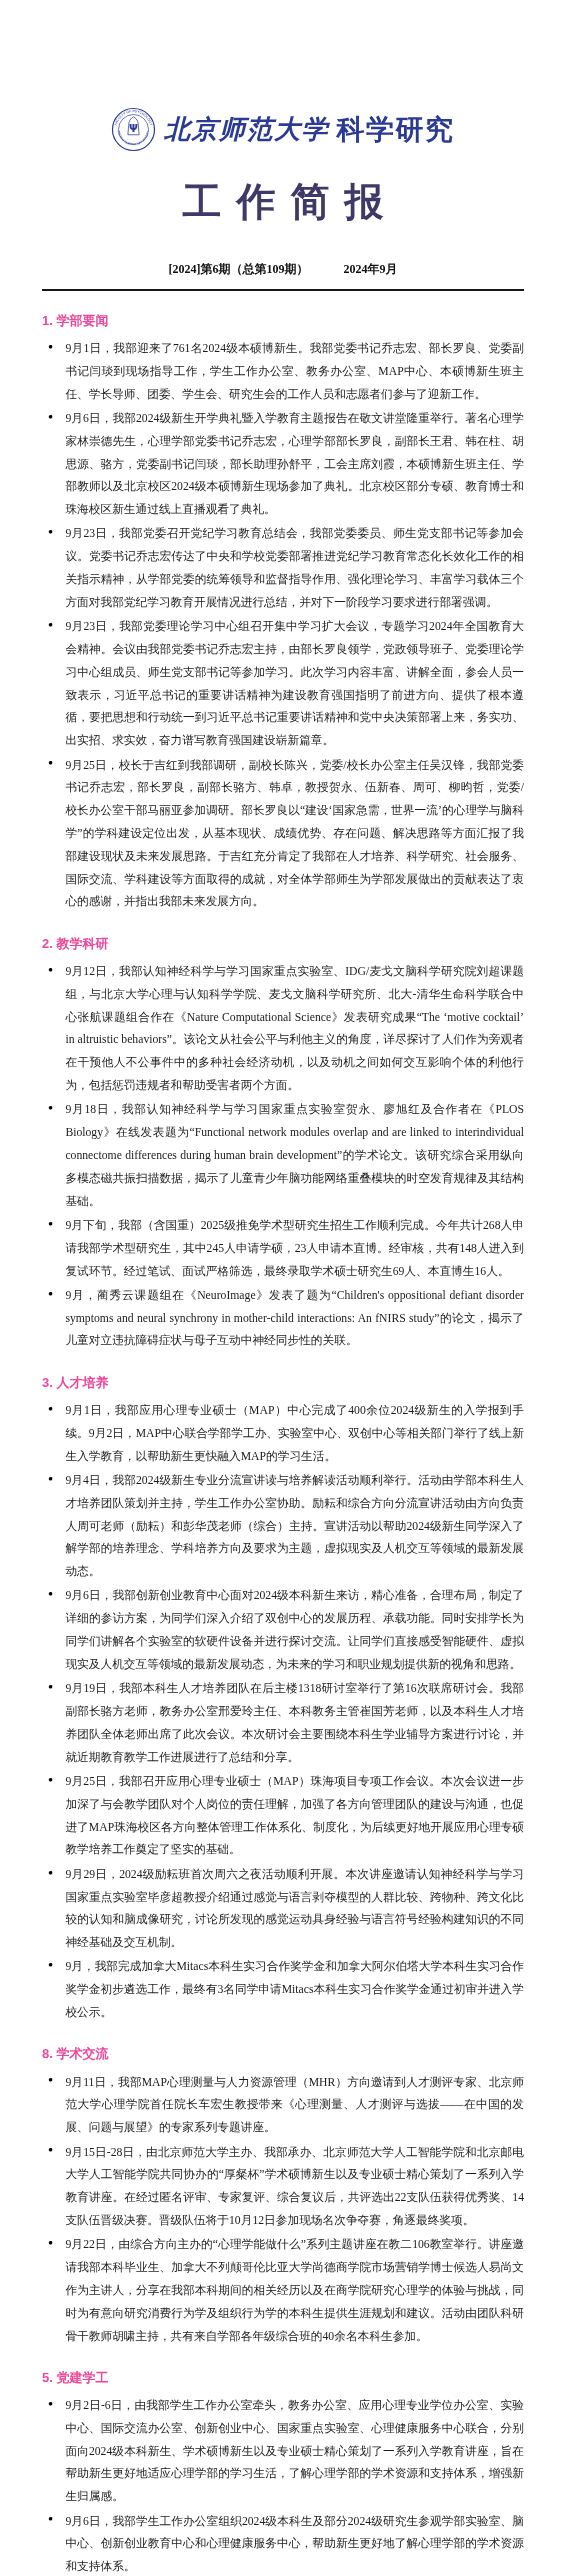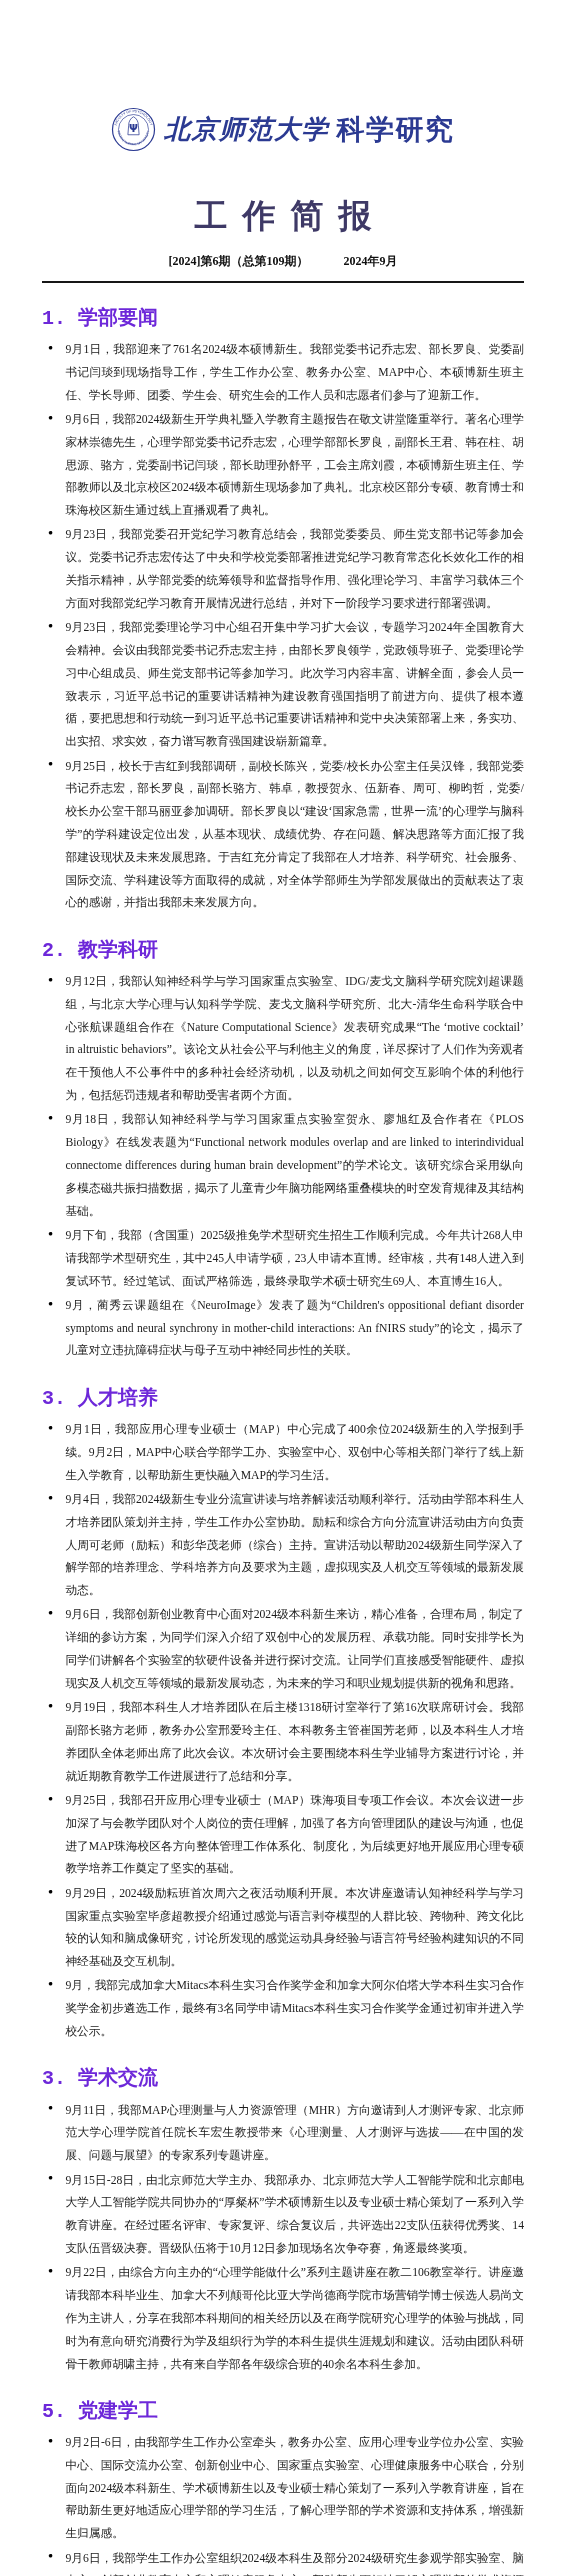--- a/index.html
+++ b/index.html
@@ -17,33 +17,33 @@
   .seal svg { width:45px; height:45px; display:block; }
   .script {
     font-style:italic; font-weight:bold; font-size:26px; color:#2b3a92;
     font-family:"DejaVu Serif","Liberation Serif",serif; letter-spacing:1.5px;text-align:center;
   }
   .bold-mark {
     font-weight:900; font-size:28px; color:#2b3a92; letter-spacing:1.5px;
     font-family:"DejaVu Sans","Liberation Sans",sans-serif;
   }
   .doc-title {
-    margin-top:42px; font-size:33px; font-weight:bold; color:#3e3966;
+    margin-top:23px; font-size:39px; font-weight:bold; color:#3e3966;
     letter-spacing:15px; text-indent:15px;
   }
   .issue-row {
-    margin-top:14px; display:flex; justify-content:center; gap:35px;
+    margin-top:32px; display:flex; justify-content:center; gap:35px;
     font-weight:bold; font-size:12px; color:#101010;
   }
   .top-rule { border-bottom:2.3px solid #161616; margin-top:11.3px; }
 
   
   .sec-title {
-    color:#6d28d9; font-weight:bold; font-size:20px;
-    font-family:Liberation Mono, monospace;
+    color:#ec4899; font-weight:bold; font-size:13px;
+    font-family:Liberation Sans, sans-serif;
     margin:20.4px 0 8.3px 0; text-align:left;
   }
   .item {
     position:relative; padding-left:23.4px; font-size:11.7px; line-height:1.95;
     text-align:justify; margin-bottom:1.5px;
   }
   .bullet { position:absolute; left:6px; top:0.8px; font-size:8.3px; color:#000; }
 </style>
 </head>
 <body>
@@ -103,21 +103,21 @@
           <div class="sec-title">3. 人才培养</div>
           <div class="item"><span class="bullet">●</span><span class="itext">9月1日，我部应用心理专业硕士（MAP）中心完成了400余位2024级新生的入学报到手续。9月2日，MAP中心联合学部学工办、实验室中心、双创中心等相关部门举行了线上新生入学教育，以帮助新生更快融入MAP的学习生活。</span></div>
           <div class="item"><span class="bullet">●</span><span class="itext">9月4日，我部2024级新生专业分流宣讲读与培养解读活动顺利举行。活动由学部本科生人才培养团队策划并主持，学生工作办公室协助。励耘和综合方向分流宣讲活动由方向负责人周可老师（励耘）和彭华茂老师（综合）主持。宣讲活动以帮助2024级新生同学深入了解学部的培养理念、学科培养方向及要求为主题，虚拟现实及人机交互等领域的最新发展动态。</span></div>
           <div class="item"><span class="bullet">●</span><span class="itext">9月6日，我部创新创业教育中心面对2024级本科新生来访，精心准备，合理布局，制定了详细的参访方案，为同学们深入介绍了双创中心的发展历程、承载功能。同时安排学长为同学们讲解各个实验室的软硬件设备并进行探讨交流。让同学们直接感受智能硬件、虚拟现实及人机交互等领域的最新发展动态，为未来的学习和职业规划提供新的视角和思路。</span></div>
           <div class="item"><span class="bullet">●</span><span class="itext">9月19日，我部本科生人才培养团队在后主楼1318研讨室举行了第16次联席研讨会。我部副部长骆方老师，教务办公室邢爱玲主任、本科教务主管崔国芳老师，以及本科生人才培养团队全体老师出席了此次会议。本次研讨会主要围绕本科生学业辅导方案进行讨论，并就近期教育教学工作进展进行了总结和分享。</span></div>
           <div class="item"><span class="bullet">●</span><span class="itext">9月25日，我部召开应用心理专业硕士（MAP）珠海项目专项工作会议。本次会议进一步加深了与会教学团队对个人岗位的责任理解，加强了各方向管理团队的建设与沟通，也促进了MAP珠海校区各方向整体管理工作体系化、制度化，为后续更好地开展应用心理专硕教学培养工作奠定了坚实的基础。</span></div>
           <div class="item"><span class="bullet">●</span><span class="itext">9月29日，2024级励耘班首次周六之夜活动顺利开展。本次讲座邀请认知神经科学与学习国家重点实验室毕彦超教授介绍通过感觉与语言剥夺模型的人群比较、跨物种、跨文化比较的认知和脑成像研究，讨论所发现的感觉运动具身经验与语言符号经验构建知识的不同神经基础及交互机制。</span></div>
           <div class="item"><span class="bullet">●</span><span class="itext">9月，我部完成加拿大Mitacs本科生实习合作奖学金和加拿大阿尔伯塔大学本科生实习合作奖学金初步遴选工作，最终有3名同学申请Mitacs本科生实习合作奖学金通过初审并进入学校公示。</span></div>
         </section>
         <section class="section">
-          <div class="sec-title">3. 学术交流</div>
+          <div class="sec-title">8. 学术交流</div>
           <div class="item"><span class="bullet">●</span><span class="itext">9月11日，我部MAP心理测量与人力资源管理（MHR）方向邀请到人才测评专家、北京师范大学心理学院首任院长车宏生教授带来《心理测量、人才测评与选拔——在中国的发展、问题与展望》的专家系列专题讲座。</span></div>
           <div class="item"><span class="bullet">●</span><span class="itext">9月15日-28日，由北京师范大学主办、我部承办、北京师范大学人工智能学院和北京邮电大学人工智能学院共同协办的“厚粲杯”学术硕博新生以及专业硕士精心策划了一系列入学教育讲座。在经过匿名评审、专家复评、综合复议后，共评选出22支队伍获得优秀奖、14支队伍晋级决赛。晋级队伍将于10月12日参加现场名次争夺赛，角逐最终奖项。</span></div>
           <div class="item"><span class="bullet">●</span><span class="itext">9月22日，由综合方向主办的“心理学能做什么”系列主题讲座在教二106教室举行。讲座邀请我部本科毕业生、加拿大不列颠哥伦比亚大学尚德商学院市场营销学博士候选人易尚文作为主讲人，分享在我部本科期间的相关经历以及在商学院研究心理学的体验与挑战，同时为有意向研究消费行为学及组织行为学的本科生提供生涯规划和建议。活动由团队科研骨干教师胡啸主持，共有来自学部各年级综合班的40余名本科生参加。</span></div>
         </section>
         <section class="section">
           <div class="sec-title">5. 党建学工</div>
           <div class="item"><span class="bullet">●</span><span class="itext">9月2日-6日，由我部学生工作办公室牵头，教务办公室、应用心理专业学位办公室、实验中心、国际交流办公室、创新创业中心、国家重点实验室、心理健康服务中心联合，分别面向2024级本科新生、学术硕博新生以及专业硕士精心策划了一系列入学教育讲座，旨在帮助新生更好地适应心理学部的学习生活，了解心理学部的学术资源和支持体系，增强新生归属感。</span></div>
           <div class="item"><span class="bullet">●</span><span class="itext">9月6日，我部学生工作办公室组织2024级本科生及部分2024级研究生参观学部实验室、脑中心、创新创业教育中心和心理健康服务中心，帮助新生更好地了解心理学部的学术资源和支持体系。</span></div>
         </section>
       </div>

